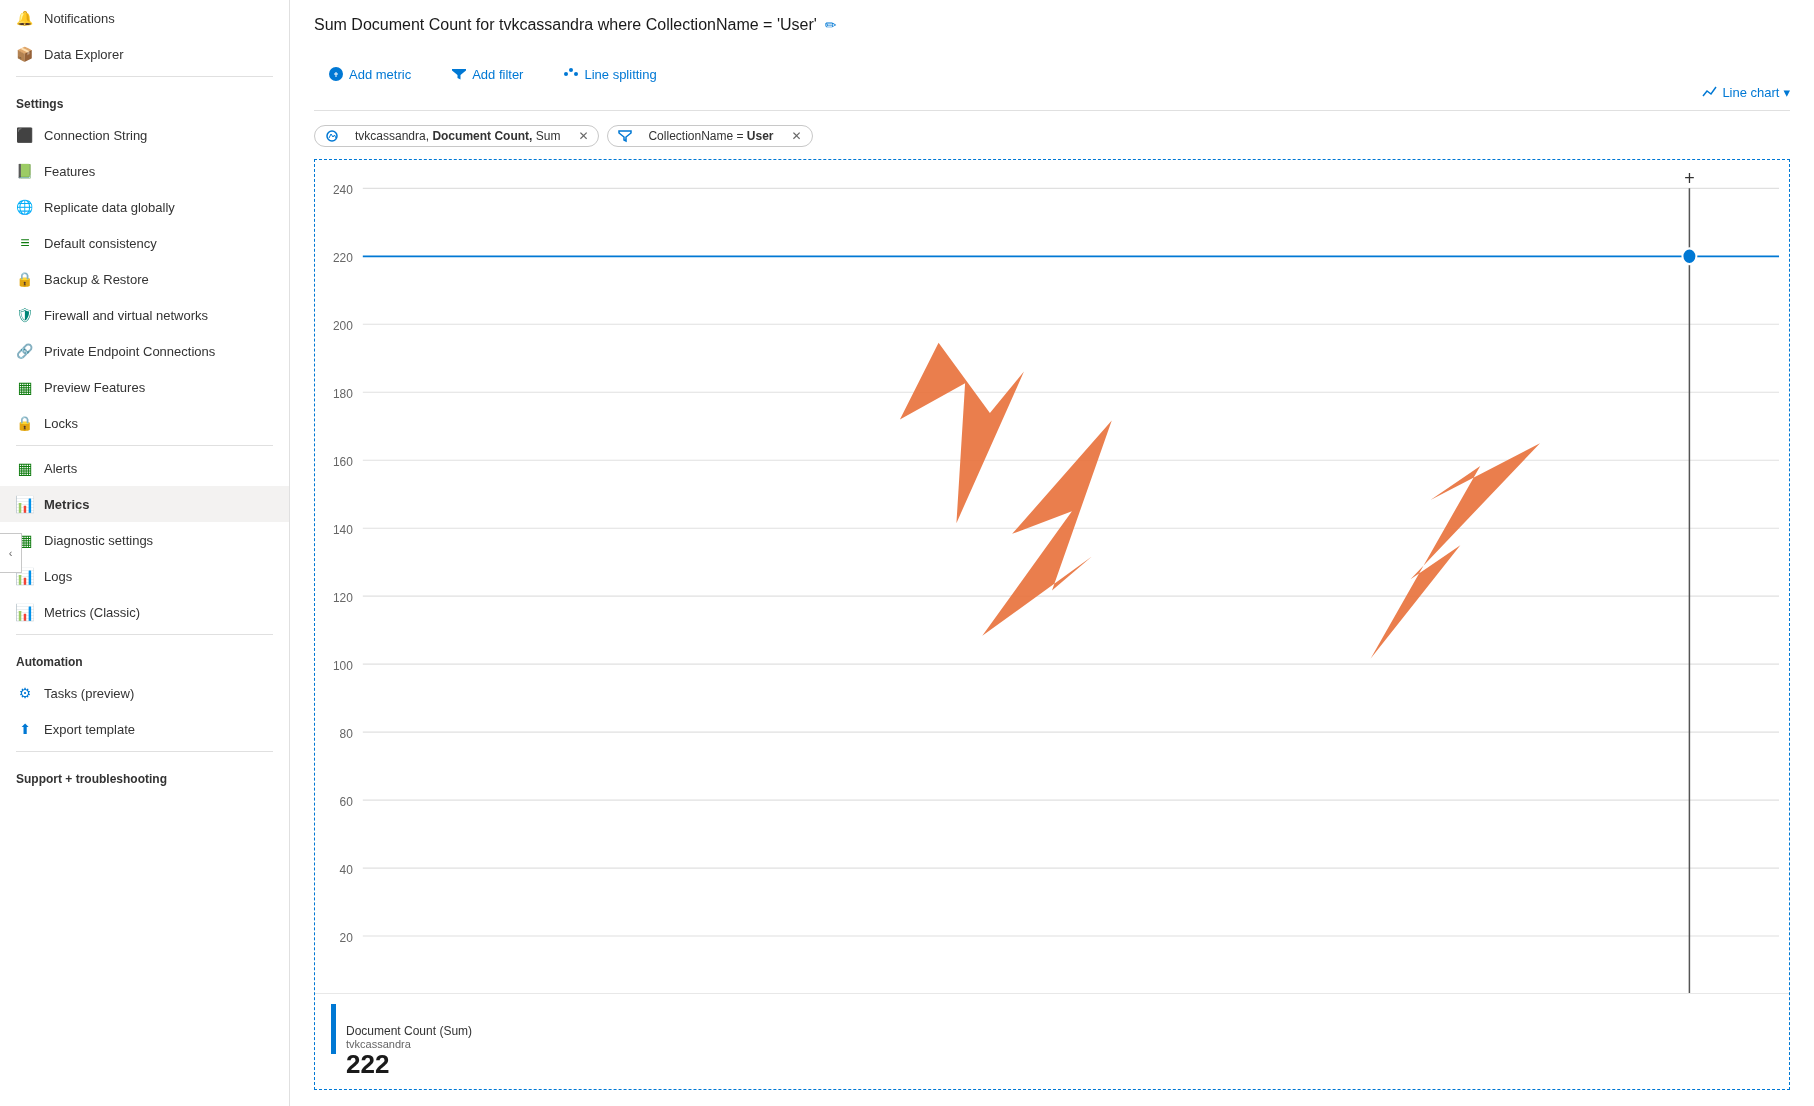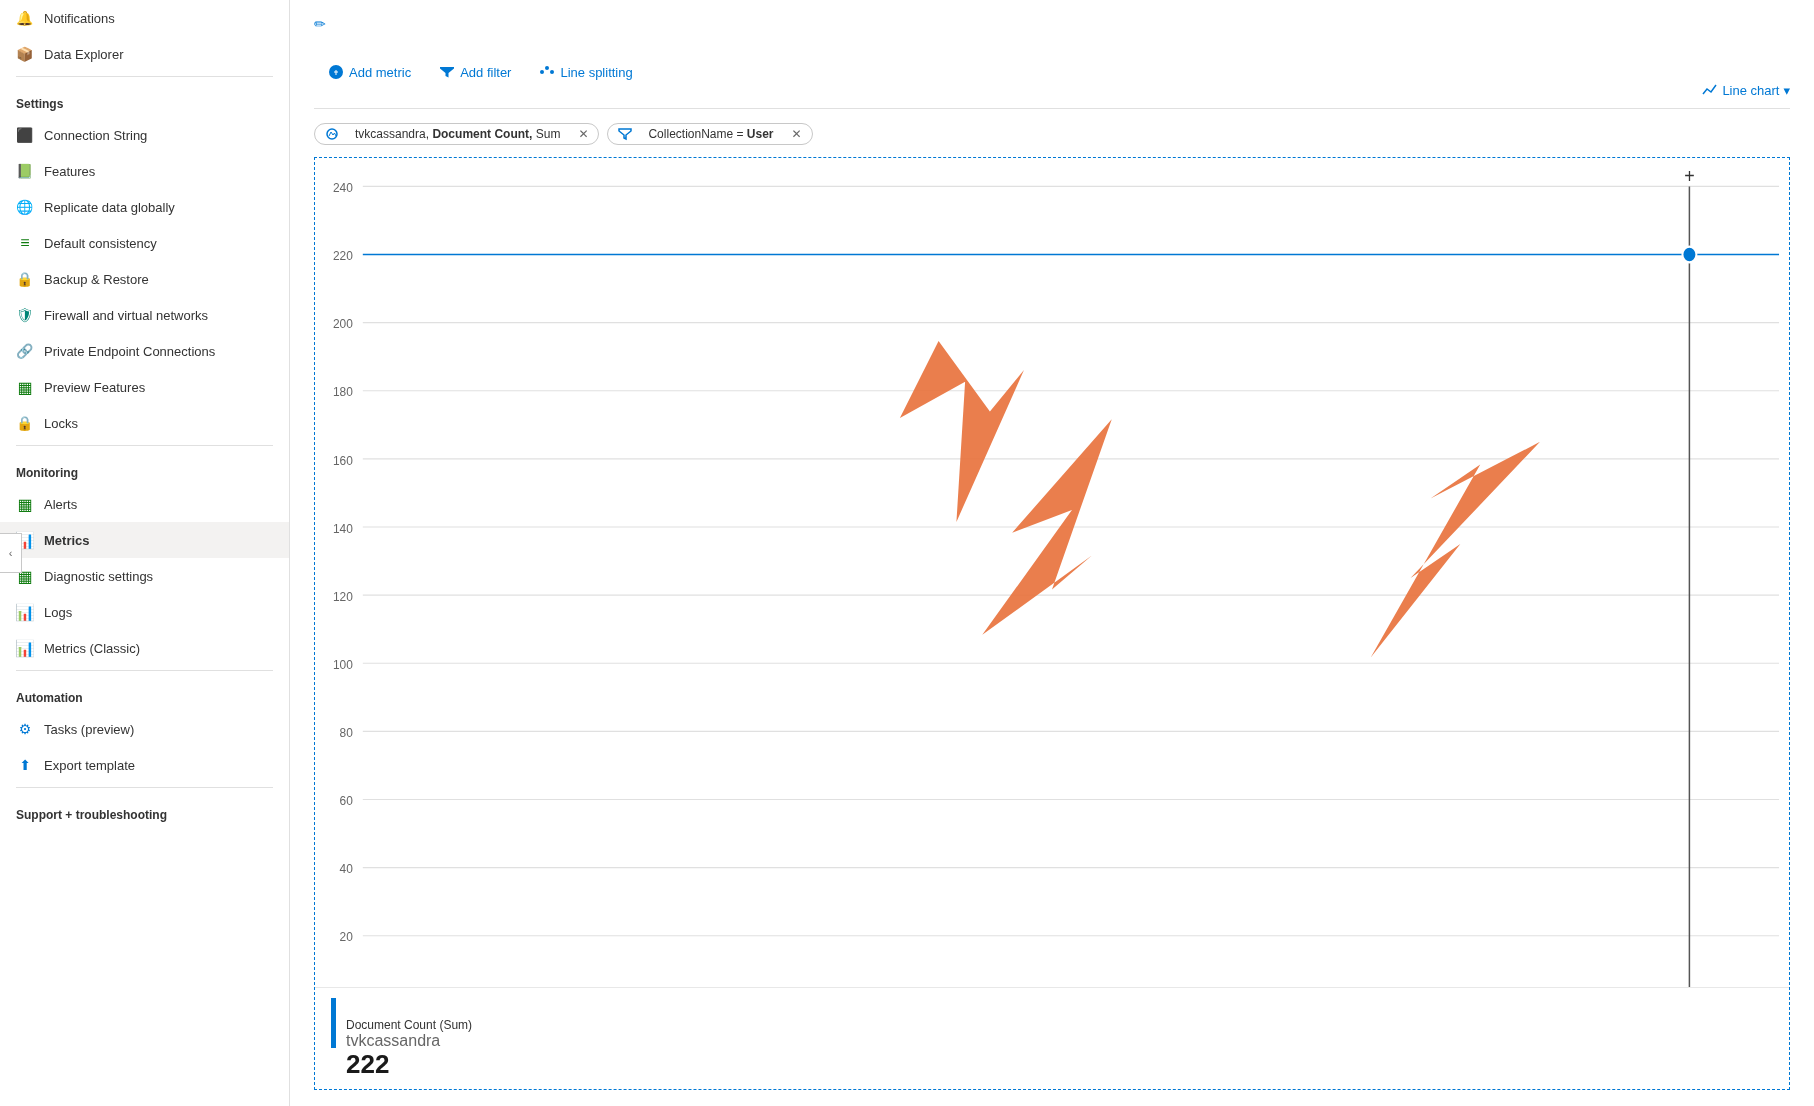--- a/index.html
+++ b/index.html
@@ -94,21 +94,21 @@
     }
     .edit-icon {
       color: #0078d4;
       font-size: 14px;
       cursor: pointer;
     }
 
     .toolbar {
       display: flex;
       align-items: center;
-      gap: 0;
+      gap: 12px;
       border-bottom: 1px solid #e0e0e0;
       padding-bottom: 10px;
       margin-bottom: 14px;
     }
     .toolbar-btn {
       display: flex;
       align-items: center;
       gap: 5px;
       padding: 6px 14px;
       background: transparent;
@@ -185,21 +185,21 @@
       height: 50px;
       background: #0078d4;
       flex-shrink: 0;
     }
     .legend-text {
       display: flex;
       flex-direction: column;
       margin-top: 20px;
     }
     .legend-title { font-size: 12px; color: #333; font-weight: 400; }
-    .legend-subtitle { font-size: 16px; color: #666; }
+    .legend-subtitle { font-size: 11px; color: #666; }
     .legend-value { font-size: 26px; font-weight: 700; color: #1a1a1a; line-height: 1.1; }
 
     
     .icon-blue { color: #0078d4; }
   </style>
 </head>
 <body>
 
 <div class="sidebar">
 
@@ -247,21 +247,20 @@
     <span class="icon-box" style="color:#107c10; font-size:16px;">▦</span>
     <span>Preview Features</span>
   </div>
   <div class="sidebar-item">
     <span class="icon-box" style="color:#605e5c;">🔒</span>
     <span>Locks</span>
   </div>
 
   <hr class="sidebar-divider">
 
-  <div class="sidebar-section-title">Monitoring</div>
   <div class="sidebar-item">
     <span class="icon-box" style="color:#107c10; font-size:16px;">▦</span>
     <span>Alerts</span>
   </div>
   <div class="sidebar-item active">
     <span class="icon-box" style="color:#8764b8; font-size:16px;">📊</span>
     <span>Metrics</span>
   </div>
   <div class="sidebar-item">
     <span class="icon-box" style="color:#107c10; font-size:16px;">▦</span>
@@ -292,20 +291,21 @@
 
   <div class="sidebar-section-title">Support + troubleshooting</div>
 </div>
 
 <div class="collapse-btn">‹</div>
 
 <div class="main">
   <div class="main-inner">
 
     <div class="chart-title">
+      <span>Sum Document Count for tvkcassandra where CollectionName = 'User'</span>
       <span class="edit-icon">✏</span>
     </div>
 
     <div class="toolbar">
       <button class="toolbar-btn">
         <svg width="16" height="16" viewBox="0 0 16 16" fill="#0078d4">
             <path d="M8 1a7 7 0 100 14A7 7 0 008 1zm.5 10h-1V8.5H6v-1h1.5V6h1v1.5H10v1H8.5V11z"></path>
           </svg>
         <span>Add metric</span>
       </button>

